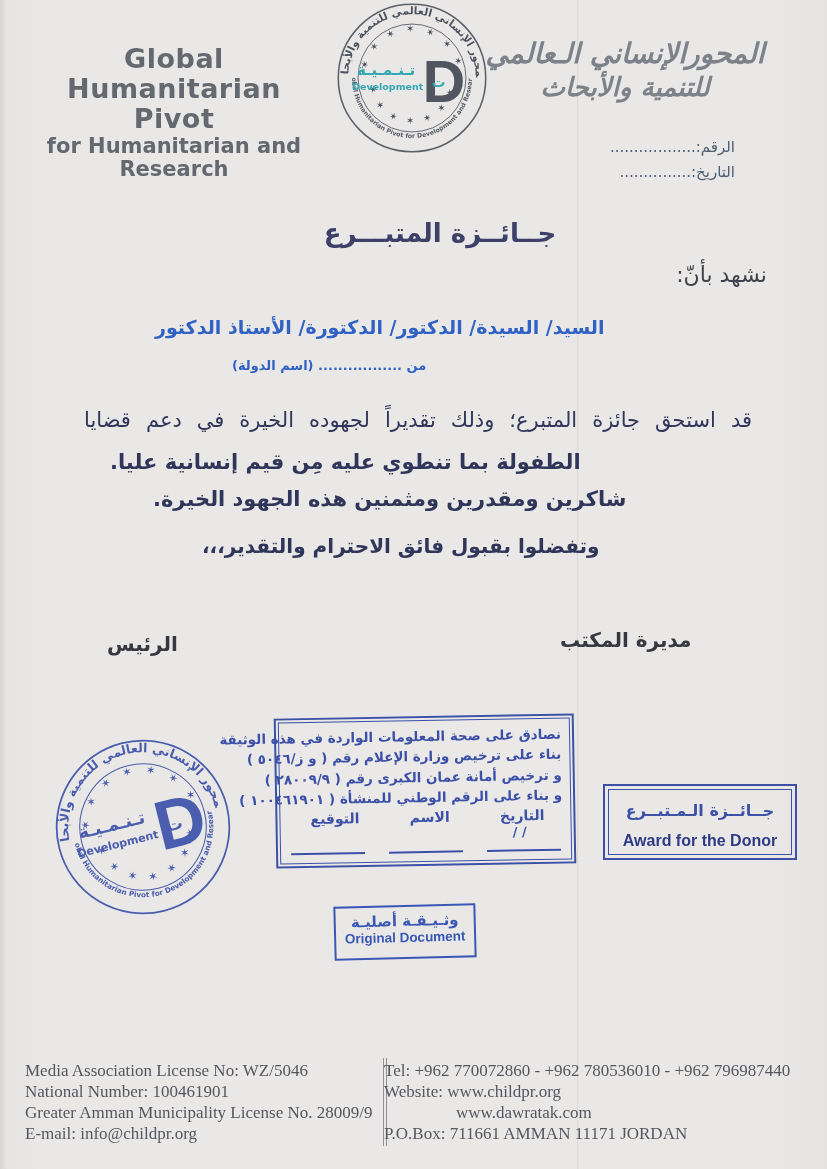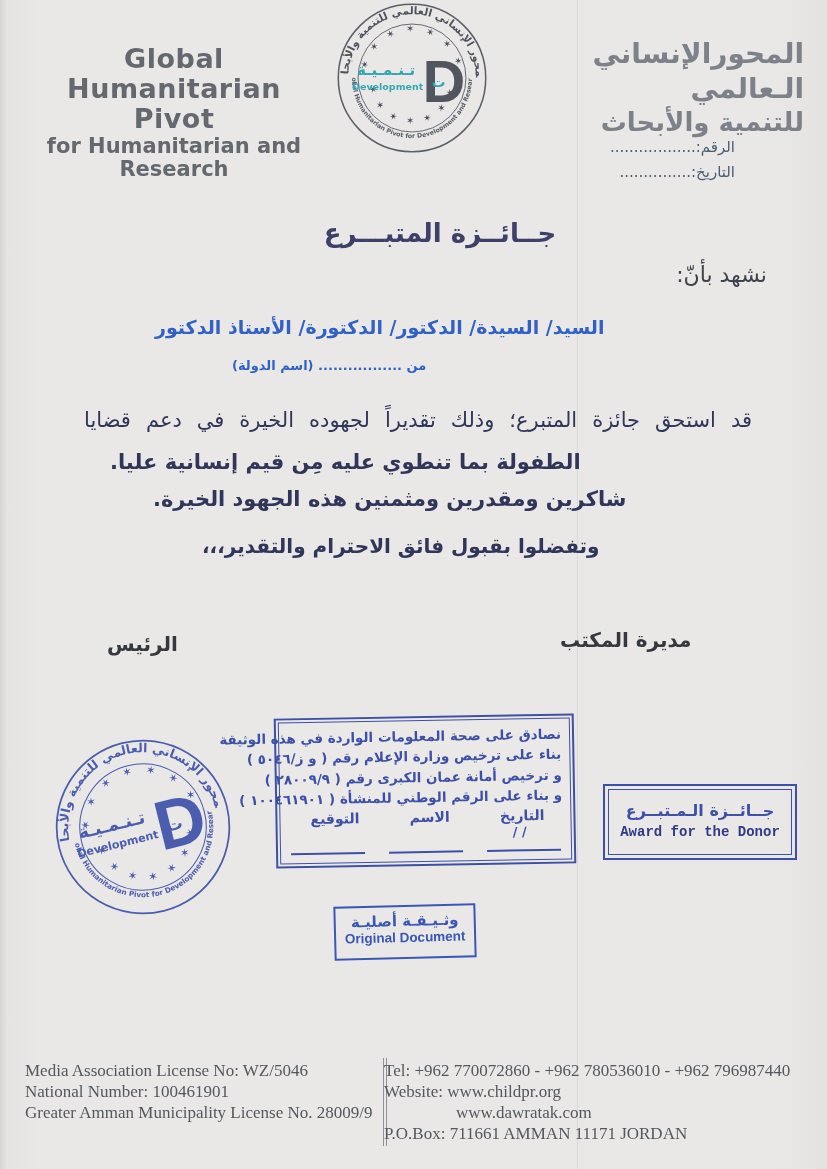--- a/index.html
+++ b/index.html
@@ -9,21 +9,21 @@
     background:linear-gradient(90deg,#d6d5d3 0px,#e5e4e2 7px,#e9e8e6 45px,#e9e8e6 770px,#e4e3e1 827px);
   }
   .fold-line{position:absolute;left:577px;top:0;width:1px;height:100%;background:rgba(110,112,118,.12);}
   .abs{position:absolute;}
   .rtl{direction:rtl;unicode-bidi:embed;}
 
   
   .org-en{left:28px;top:44px;width:292px;text-align:center;color:#64686f;line-height:1.12;}
   .org-en .l1{font-size:27px;font-weight:700;letter-spacing:.5px;}
   .org-en .l2{font-size:21px;font-weight:600;}
-  .org-ar{left:498px;top:36px;width:306px;text-align:right;color:#7d828a;font-weight:700;line-height:1.25;}
+  .org-ar{left:472px;top:36px;width:306px;text-align:center;color:#7d828a;font-weight:700;line-height:1.25;font-style:italic;}
   .org-ar .l1{font-size:28px;}
   .org-ar .l2{font-size:26px;}
   .ref-block{left:530px;top:135px;width:205px;text-align:right;color:#4b5d72;font-weight:400;font-size:15px;line-height:25px;}
 
   
   .logo-main{left:336px;top:2px;width:152px;height:152px;}
   .circ-stamp{left:54px;top:738px;width:178px;height:178px;transform:rotate(-14deg);opacity:.93;}
   .logo-svg{width:100%;height:100%;display:block;}
   .logo-svg text{font-family:"DejaVu Sans",sans-serif;}
   .logo-gray .ring{stroke:#5a5f69;fill:none;stroke-width:2;}
@@ -64,21 +64,21 @@
   .cert-line{font-size:13.5px;font-weight:700;text-align:center;line-height:1.5;white-space:nowrap;}
   .cs-sign-row{display:flex;justify-content:space-between;padding:2px 18px 0 22px;font-size:14px;font-weight:700;}
   .cs-slash{position:absolute;right:44px;bottom:20px;font-size:13px;font-weight:700;}
   .cs-underlines{position:absolute;left:10px;right:10px;bottom:8px;display:flex;justify-content:space-between;}
   .cs-underlines span{width:74px;border-bottom:2px solid #3c50a7;height:8px;}
 
   
   .award-box{left:603px;top:784px;width:190px;height:72px;border:2px solid #3c50a7;}
   .award-inner{position:absolute;inset:3px;border:1px solid #3c50a7;text-align:center;padding-top:11px;box-sizing:border-box;}
   .award-ar{font-size:16px;font-weight:700;color:#3c50a7;}
-  .award-en{font-size:14px;font-weight:700;color:#2e3a85;margin-top:4px;font-family:Liberation Mono, monospace;}
+  .award-en{font-size:16px;font-weight:700;color:#2e3a85;margin-top:12px;font-family:Liberation Sans, sans-serif;}
 
   
   .orig-box{left:334px;top:905px;width:142px;height:54px;border:2px solid #3a57b5;transform:rotate(-1.5deg);text-align:center;box-sizing:border-box;padding-top:5px;}
   .orig-ar{font-size:15px;font-weight:700;color:#3a57b5;}
   .orig-en{font-size:13.5px;font-weight:700;color:#3a57b5;font-family:"Liberation Sans",sans-serif;}
 
   
   .footer-left{left:25px;top:1060px;width:360px;font-family:"Liberation Serif","DejaVu Serif",serif;font-size:17px;color:#53575e;line-height:21px;}
   .footer-divider{left:383px;top:1058px;height:88px;width:2px;border-left:1.5px solid #8d9199;border-right:1.5px solid #8d9199;}
   .footer-right{left:384px;top:1060px;width:420px;font-family:"Liberation Serif","DejaVu Serif",serif;font-size:17px;color:#53575e;line-height:21px;}
@@ -190,20 +190,21 @@
 
   <div class="abs orig-box">
     <div class="orig-ar rtl">وثـيـقـة أصليـة</div>
     <div class="orig-en">Original Document</div>
   </div>
 
   <div class="abs footer-left">
     <div>Media  Association  License No: WZ/5046</div>
     <div>National Number: 100461901</div>
     <div>Greater  Amman Municipality License No. 28009/9</div>
+    <div>E-mail: info@childpr.org</div>
   </div>
   <div class="abs footer-divider"></div>
   <div class="abs footer-right">
     <div>Tel: +962 770072860 - +962 780536010 - +962 796987440</div>
     <div>Website: www.childpr.org</div>
     <div class="fr-indent">www.dawratak.com</div>
     <div>P.O.Box: 711661 AMMAN  11171 JORDAN</div>
   </div>
 </div>
 

